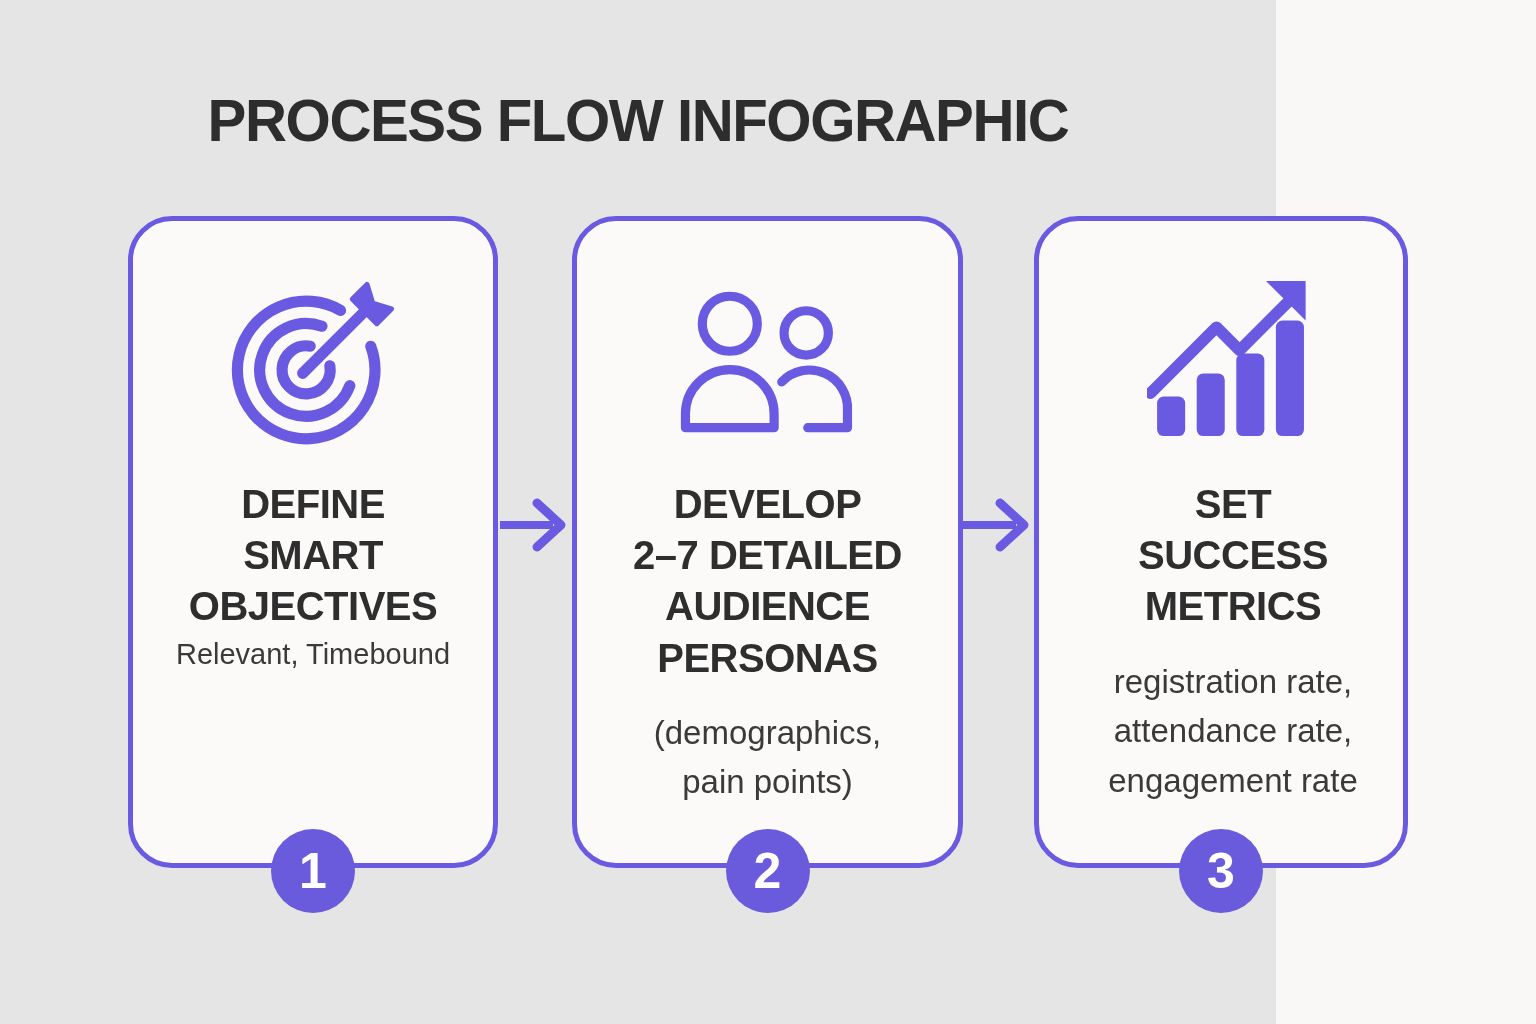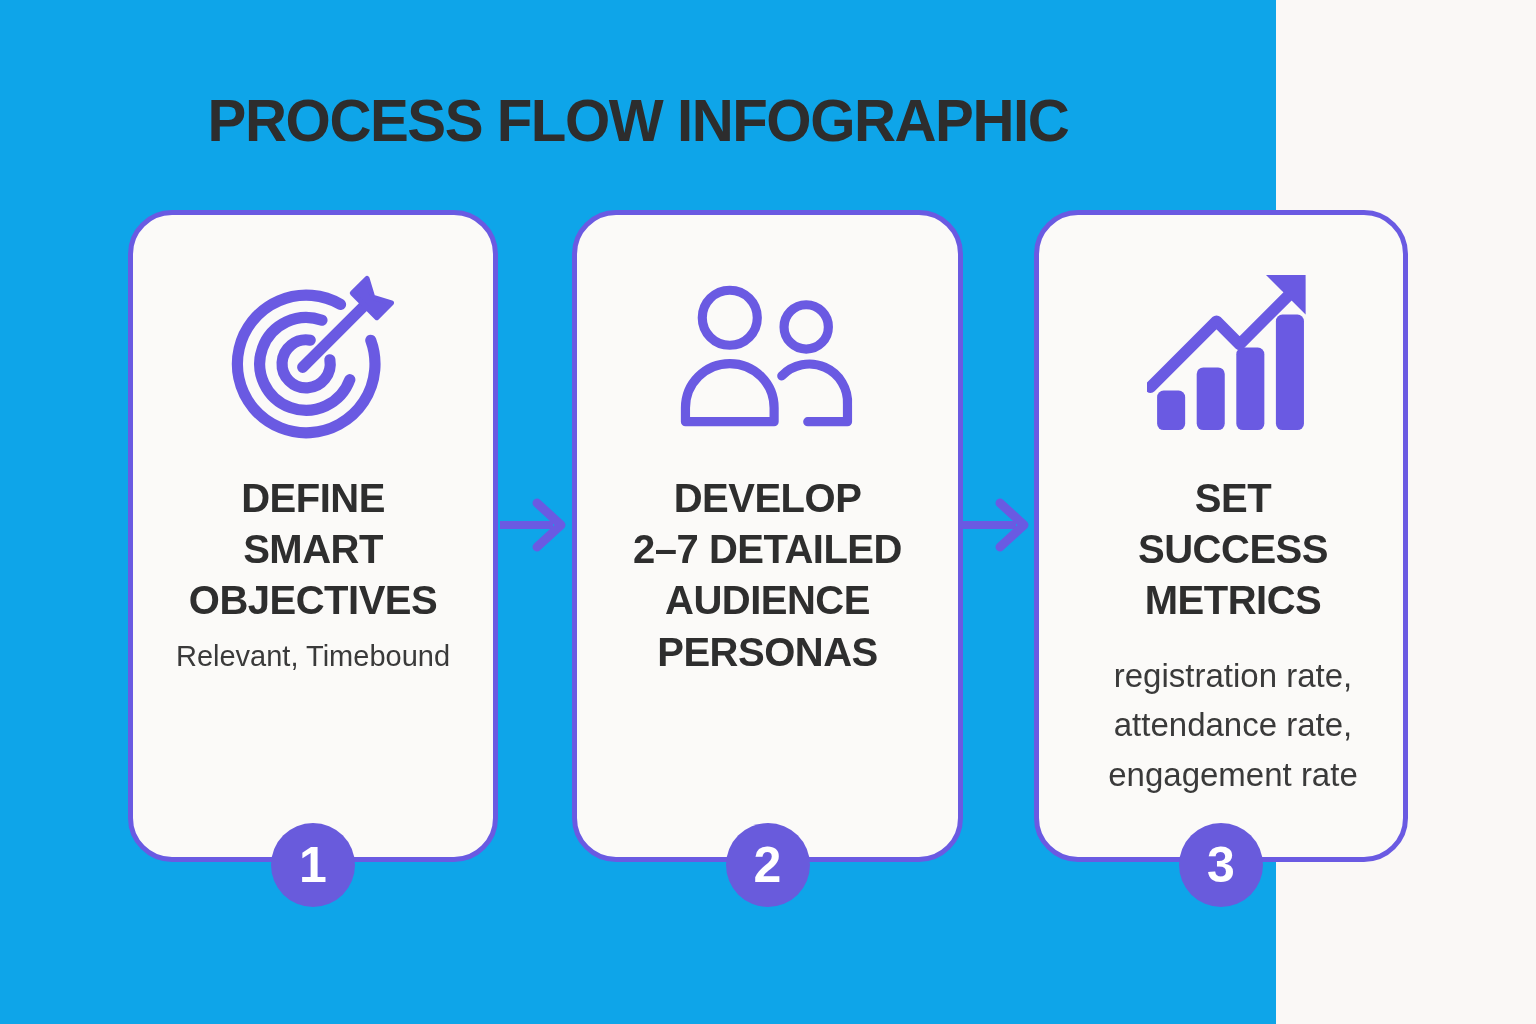--- a/index.html
+++ b/index.html
@@ -6,38 +6,38 @@
   html, body { width: 1536px; height: 1024px; }
   body {
     font-family: "Liberation Sans", "DejaVu Sans", sans-serif;
     background: #FAF8F6;
     overflow: hidden;
   }
   .stage {
     position: relative;
     width: 1276px;
     height: 1024px;
-    background: #0ea5e9;
+    background: #e5e5e5;
   }
   .main-title {
     position: absolute;
     top: 86px;
     left: 0;
     width: 100%;
     text-align: center;
     font-size: 60px;
     font-weight: 800;
     letter-spacing: -1.5px;
     color: #2D2D2D;
     transform: scaleX(0.97);
     white-space: nowrap;
   }
   .card {
     position: absolute;
-    top: 210px;
+    top: 216px;
     height: 652px;
     background: #FBFAF8;
     border: 5px solid #6A5AE2;
     border-radius: 44px;
     display: flex;
     flex-direction: column;
     align-items: center;
     text-align: center;
     padding-top: 48px;
   }
@@ -60,21 +60,21 @@
     letter-spacing: -0.5px;
   }
   .card-body {
     margin-top: 24px;
     font-size: 33px;
     line-height: 1.5;
     color: #3A3A3A;
     white-space: pre-line;
   }
   .card-body-small {
-    margin-top: 10px;
+    margin-top: 2px;
     font-size: 29px;
     line-height: 1.35;
     color: #3A3A3A;
     white-space: pre-line;
   }
   .card-body-small:empty { display: none; }
   .step-badge {
     position: absolute;
     left: 50%;
     bottom: -50px;
@@ -132,20 +132,22 @@
         <circle cx="45" cy="24" r="18" stroke="#6A5AE2" stroke-width="6"></circle>
         <path d="M16,92 L16,83 A29,29 0 0 1 74,83 L74,92 Z" stroke="#6A5AE2" stroke-width="6" stroke-linejoin="round"></path>
         <circle cx="95" cy="30" r="14.5" stroke="#6A5AE2" stroke-width="6"></circle>
         <path d="M79,62 A25,25 0 0 1 122,81 L122,92 L96,92" stroke="#6A5AE2" stroke-width="6" stroke-linecap="round" stroke-linejoin="round"></path>
       </svg>
     </div>
     <h2 class="card-title">DEVELOP
 2–7 DETAILED
 AUDIENCE
 PERSONAS</h2>
+    <p class="card-body">(demographics,
+pain points)</p>
     <div class="step-badge">2</div>
   </div>
 
   <svg class="flow-arrow flow-arrow-2" width="74" height="62" viewBox="0 0 74 62" fill="none" aria-hidden="true">
     <line x1="1" y1="31" x2="54" y2="31" stroke="#6A5AE2" stroke-width="8"></line>
     <polyline points="38,9 62,31 38,53" stroke="#6A5AE2" stroke-width="9" stroke-linecap="round" stroke-linejoin="round" fill="none"></polyline>
   </svg>
 
   <div class="card card-3">
     <div class="icon-wrap">

